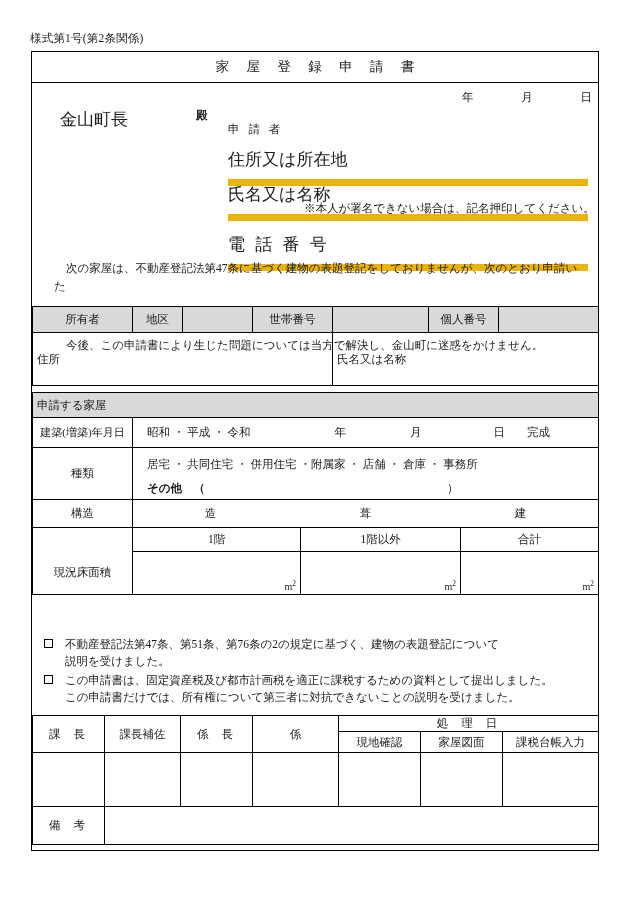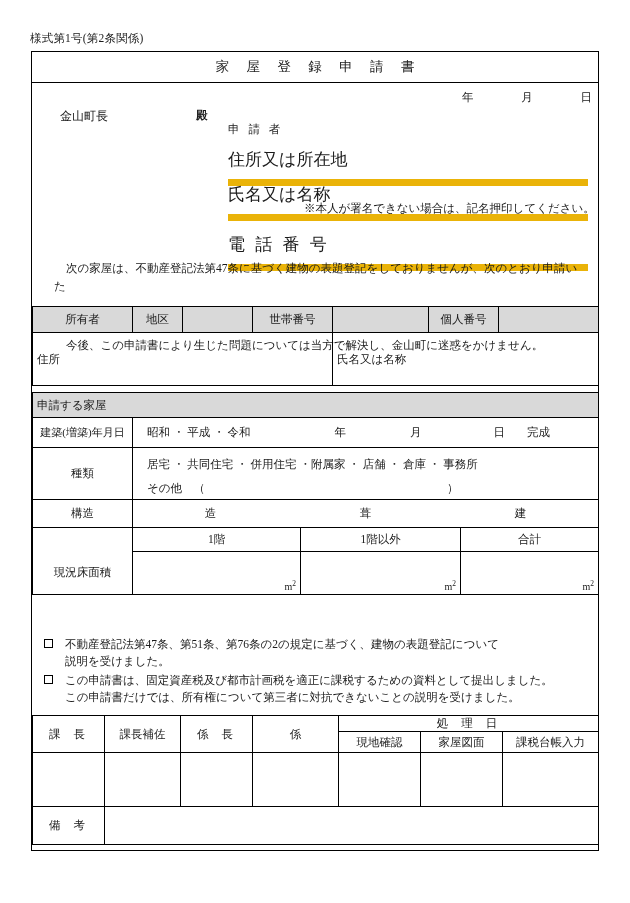--- a/index.html
+++ b/index.html
@@ -55,21 +55,21 @@
     position: absolute;
     left: 430px; top: 38px;
     font-size: 11.5px;
     width: 130px;
     display: flex;
     justify-content: space-between;
   }
   .mayor {
     position: absolute;
     left: 28px; top: 56px;
-    font-size: 12px;
+    font-size: 17px;
     text-align: center;
   }
   .dono {
     position: absolute;
     left: 164px; top: 56px;
     font-size: 11.5px;
     font-weight: bold;
   }
   .applicant {
     position: absolute;
@@ -141,21 +141,21 @@
   }
   .box {
     width: 9px; height: 9px;
     border: 1px solid #000;
     box-sizing: border-box;
     margin: 3px 12px 0 4px;
     flex: none;
   }
   .check-lines div { white-space: nowrap; }
   .type-line2 { display: block; margin-top: 9px; }
-  .type-paren { display: inline-block; width: 300px; }
+  .type-paren { display: inline-block; width: 300px; font-weight: bold; }
   .struct-seg {
     display: flex;
     justify-content: space-around;
     width: 100%;
   }
 </style>
 </head>
 <body>
 
 <div class="page">

